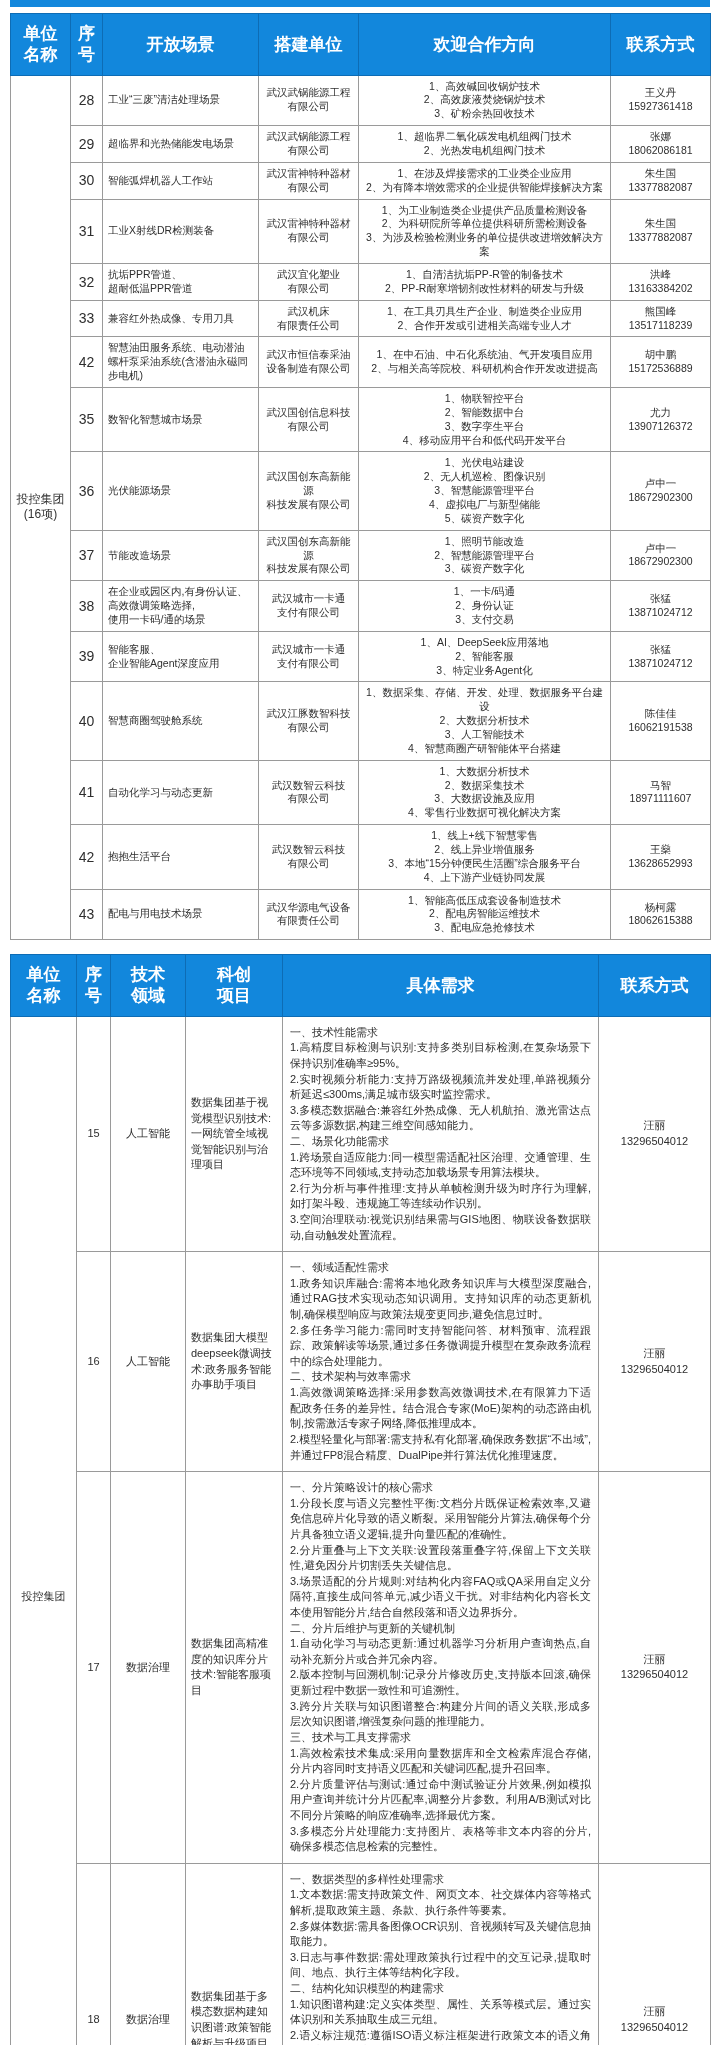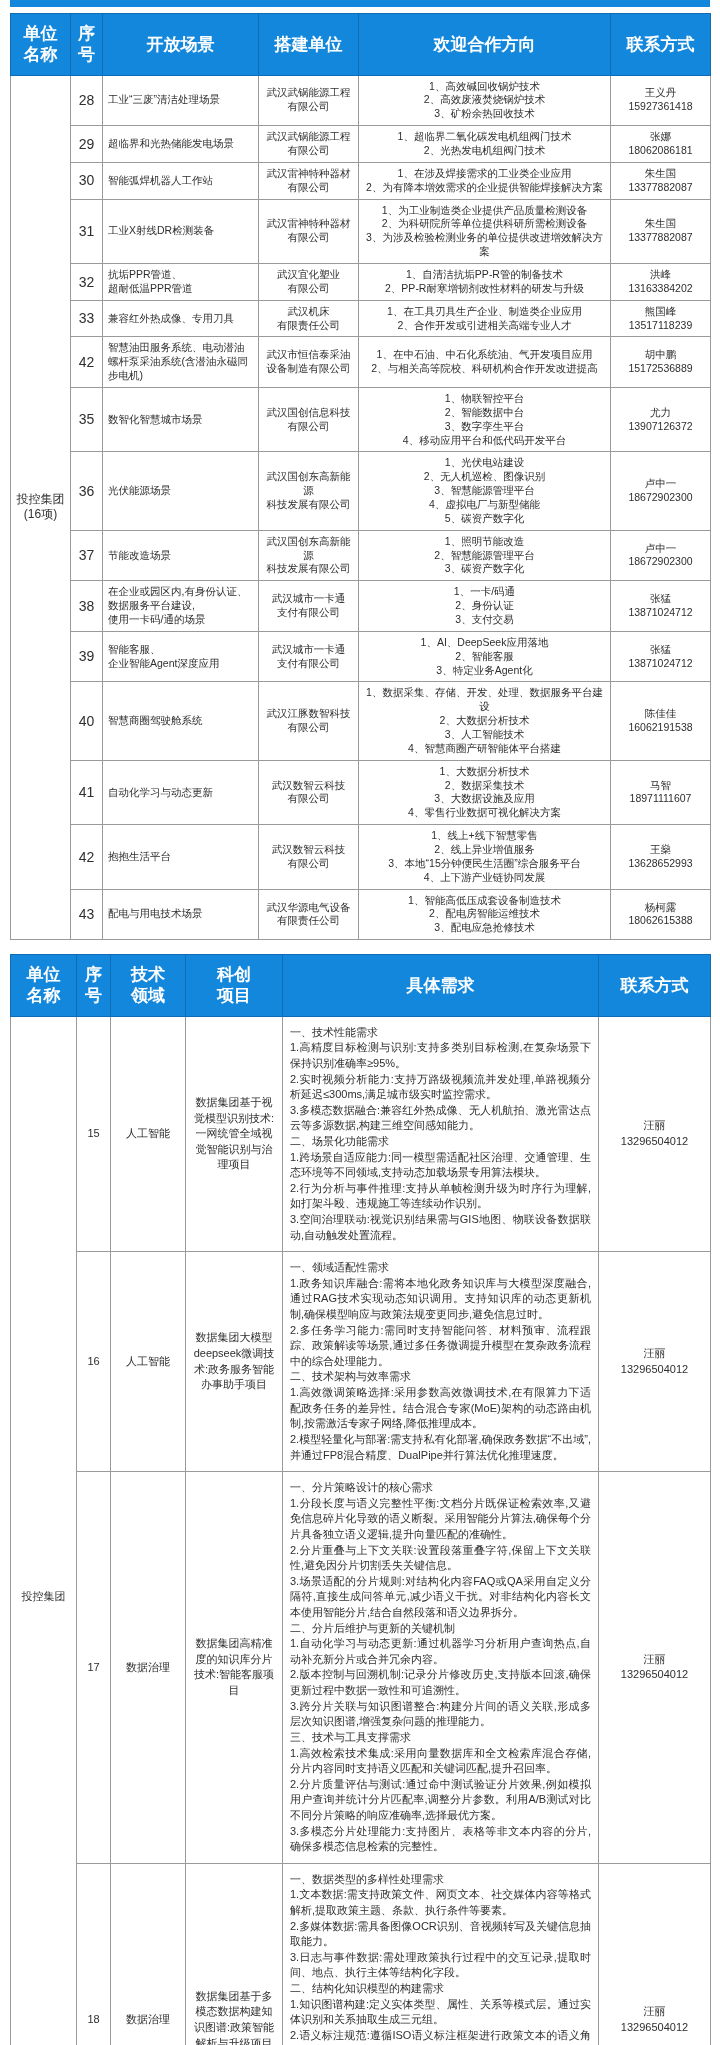--- a/index.html
+++ b/index.html
@@ -13,21 +13,21 @@
   td{border:1px solid #9a9a9a;font-size:10.5px;line-height:1.32;padding:4px 5px;vertical-align:middle;}
   .pre{white-space:pre-line;}
   .unit-cell{text-align:center;font-size:12px;font-weight:normal;color:#333;white-space:pre-line;}
   .no-cell{text-align:center;font-size:14px;}
   .scene-cell{text-align:left;white-space:pre-line;}
   .builder-cell{text-align:center;white-space:pre-line;margin-top:40px;}
   .dir-cell{text-align:center;white-space:pre-line;}
   .contact-cell{text-align:center;white-space:pre-line;}
   #t2 td{font-size:11px;line-height:1.42;}
   #t2 .needs-cell{text-align:justify;white-space:pre-line;padding:8px 7px;}
-  #t2 .project-cell{text-align:center;white-space:pre-line;}
+  #t2 .project-cell{white-space:pre-line;}
   #t2 .field-cell{text-align:center;}
 </style>
 </head>
 <body>
 
 <div class="page">
   <div class="top-strip"></div>
 
   <table class="tbl" id="t1">
     <colgroup>
@@ -158,21 +158,21 @@
 科技发展有限公司</td>
           <td class="dir-cell">1、照明节能改造
 2、智慧能源管理平台
 3、碳资产数字化</td>
           <td class="contact-cell">卢中一
 18672902300</td>
         </tr>
         <tr>
           <td class="no-cell">38</td>
           <td class="scene-cell">在企业或园区内,有身份认证、
-数据服务平台建设,
+高效微调策略选择,
 使用一卡码/通的场景</td>
           <td class="builder-cell">武汉城市一卡通
 支付有限公司</td>
           <td class="dir-cell">1、一卡/码通
 2、身份认证
 3、支付交易</td>
           <td class="contact-cell">张猛
 13871024712</td>
         </tr>
         <tr>

